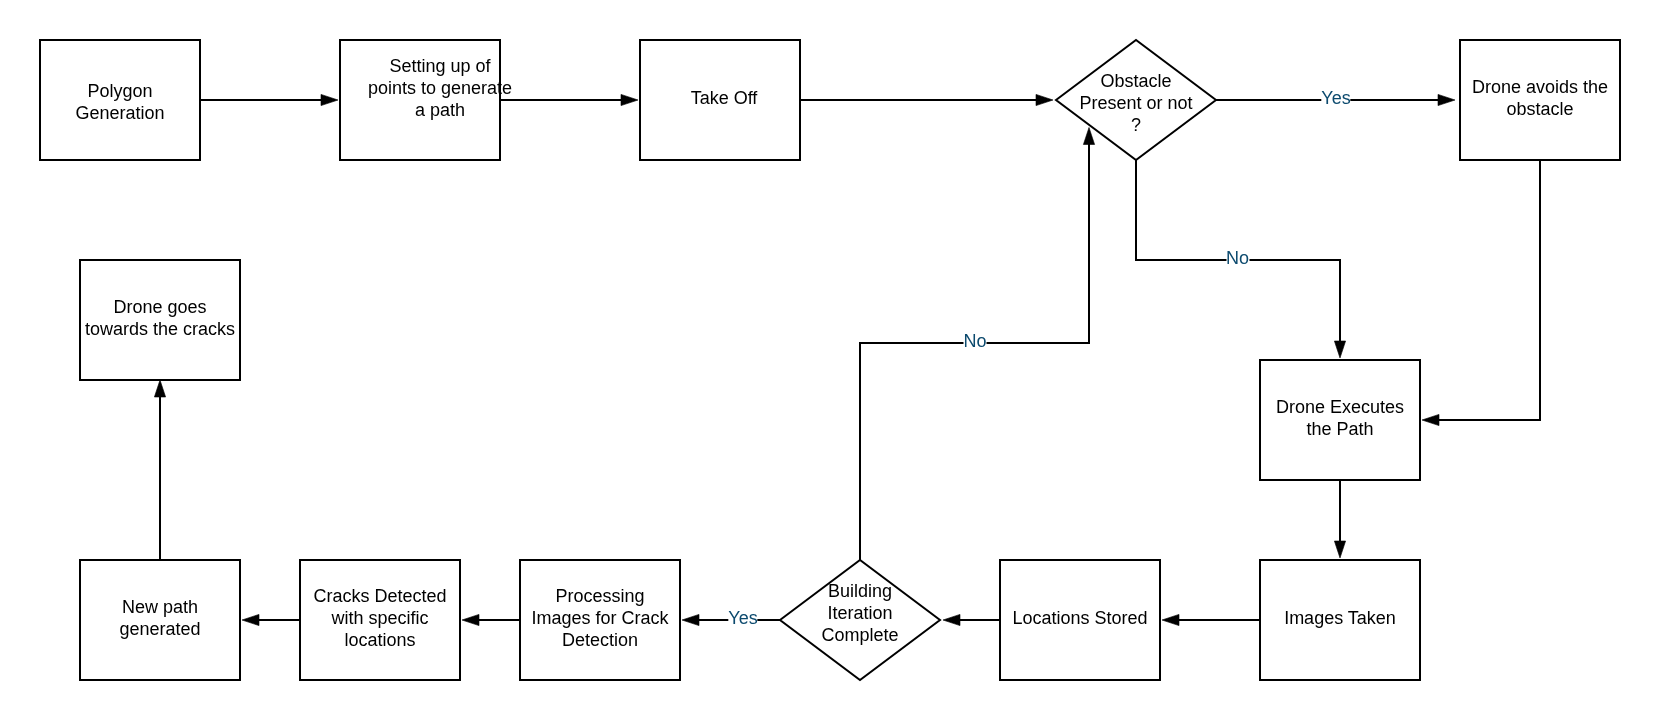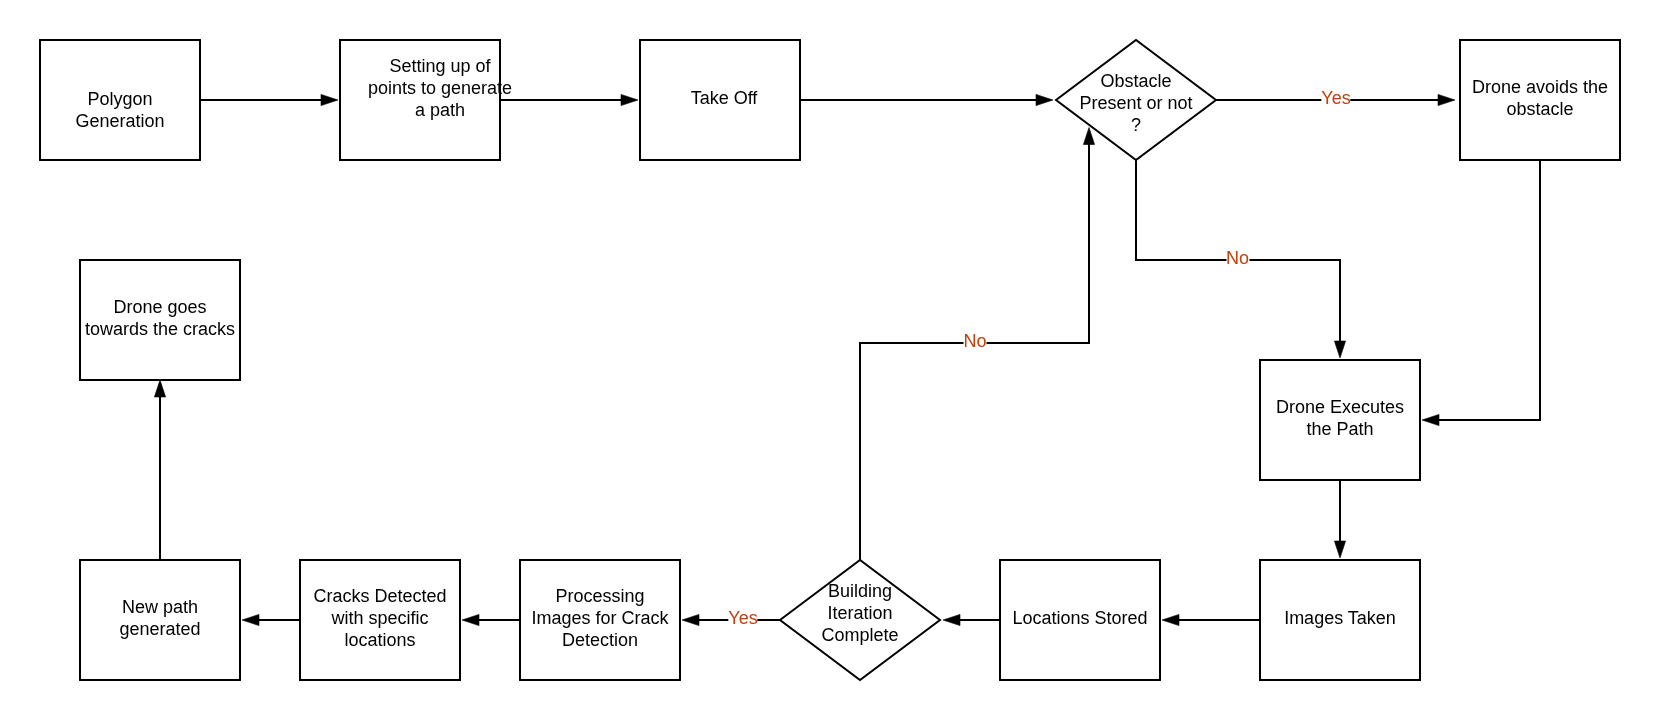--- a/index.html
+++ b/index.html
@@ -9,21 +9,21 @@
        font-family:"Liberation Sans",sans-serif;color:#000000;}
   #canvas{position:relative;width:1660px;height:720px;background:#ffffff;}
   #wires{position:absolute;left:0;top:0;}
   #labels{position:absolute;left:0;top:0;width:1660px;height:720px;
           transform:translateZ(0);}
   .node-text{position:absolute;display:flex;flex-direction:column;
     align-items:center;justify-content:center;text-align:center;
     font-size:18px;line-height:21.8px;color:#000000;white-space:nowrap;}
   .node-text > span{position:relative;top:-1px;}
   .edge-label{position:absolute;font-size:18px;line-height:21.5px;
-    color:#c2410c;background:#ffffff;white-space:nowrap;
+    color:#0c4a6e;background:#ffffff;white-space:nowrap;
     transform:translate(-50%,calc(-50% - 1.6px));padding:0;}
 </style>
 </head>
 <body>
 
 <div id="canvas">
 
   <svg id="wires" width="1660" height="720" viewBox="0 0 1660 720">
     <g id="edge-layer">
       <g class="connector">
@@ -94,21 +94,21 @@
       <rect class="node-shape" fill="#ffffff" stroke="#000000" stroke-width="2" x="80" y="560" width="160" height="120"></rect>
       <rect class="node-shape" fill="#ffffff" stroke="#000000" stroke-width="2" x="300" y="560" width="160" height="120"></rect>
       <rect class="node-shape" fill="#ffffff" stroke="#000000" stroke-width="2" x="520" y="560" width="160" height="120"></rect>
       <polygon class="node-shape" fill="#ffffff" stroke="#000000" stroke-width="2" stroke-linejoin="miter" points="780,620 860,560 940,620 860,680"></polygon>
       <rect class="node-shape" fill="#ffffff" stroke="#000000" stroke-width="2" x="1000" y="560" width="160" height="120"></rect>
       <rect class="node-shape" fill="#ffffff" stroke="#000000" stroke-width="2" x="1260" y="560" width="160" height="120"></rect>
     </g>
   </svg>
 
   <div id="labels">
-    <div class="node-text" style="left: 40px; top: 52px; width: 160px; height: 120px;">
+    <div class="node-text" style="left: 40px; top: 44px; width: 160px; height: 120px;">
       <span>Polygon</span>
       <span>Generation</span>
     </div>
     <div class="node-text" style="left: 340px; top: 30px; width: 160px; height: 120px; padding-left: 20px;">
       <span>Setting up of</span>
       <span>points to generate</span>
       <span>a path</span>
     </div>
     <div class="node-text" style="left: 640px; top: 40px; width: 168px; height: 120px;">
       <span>Take Off</span>

